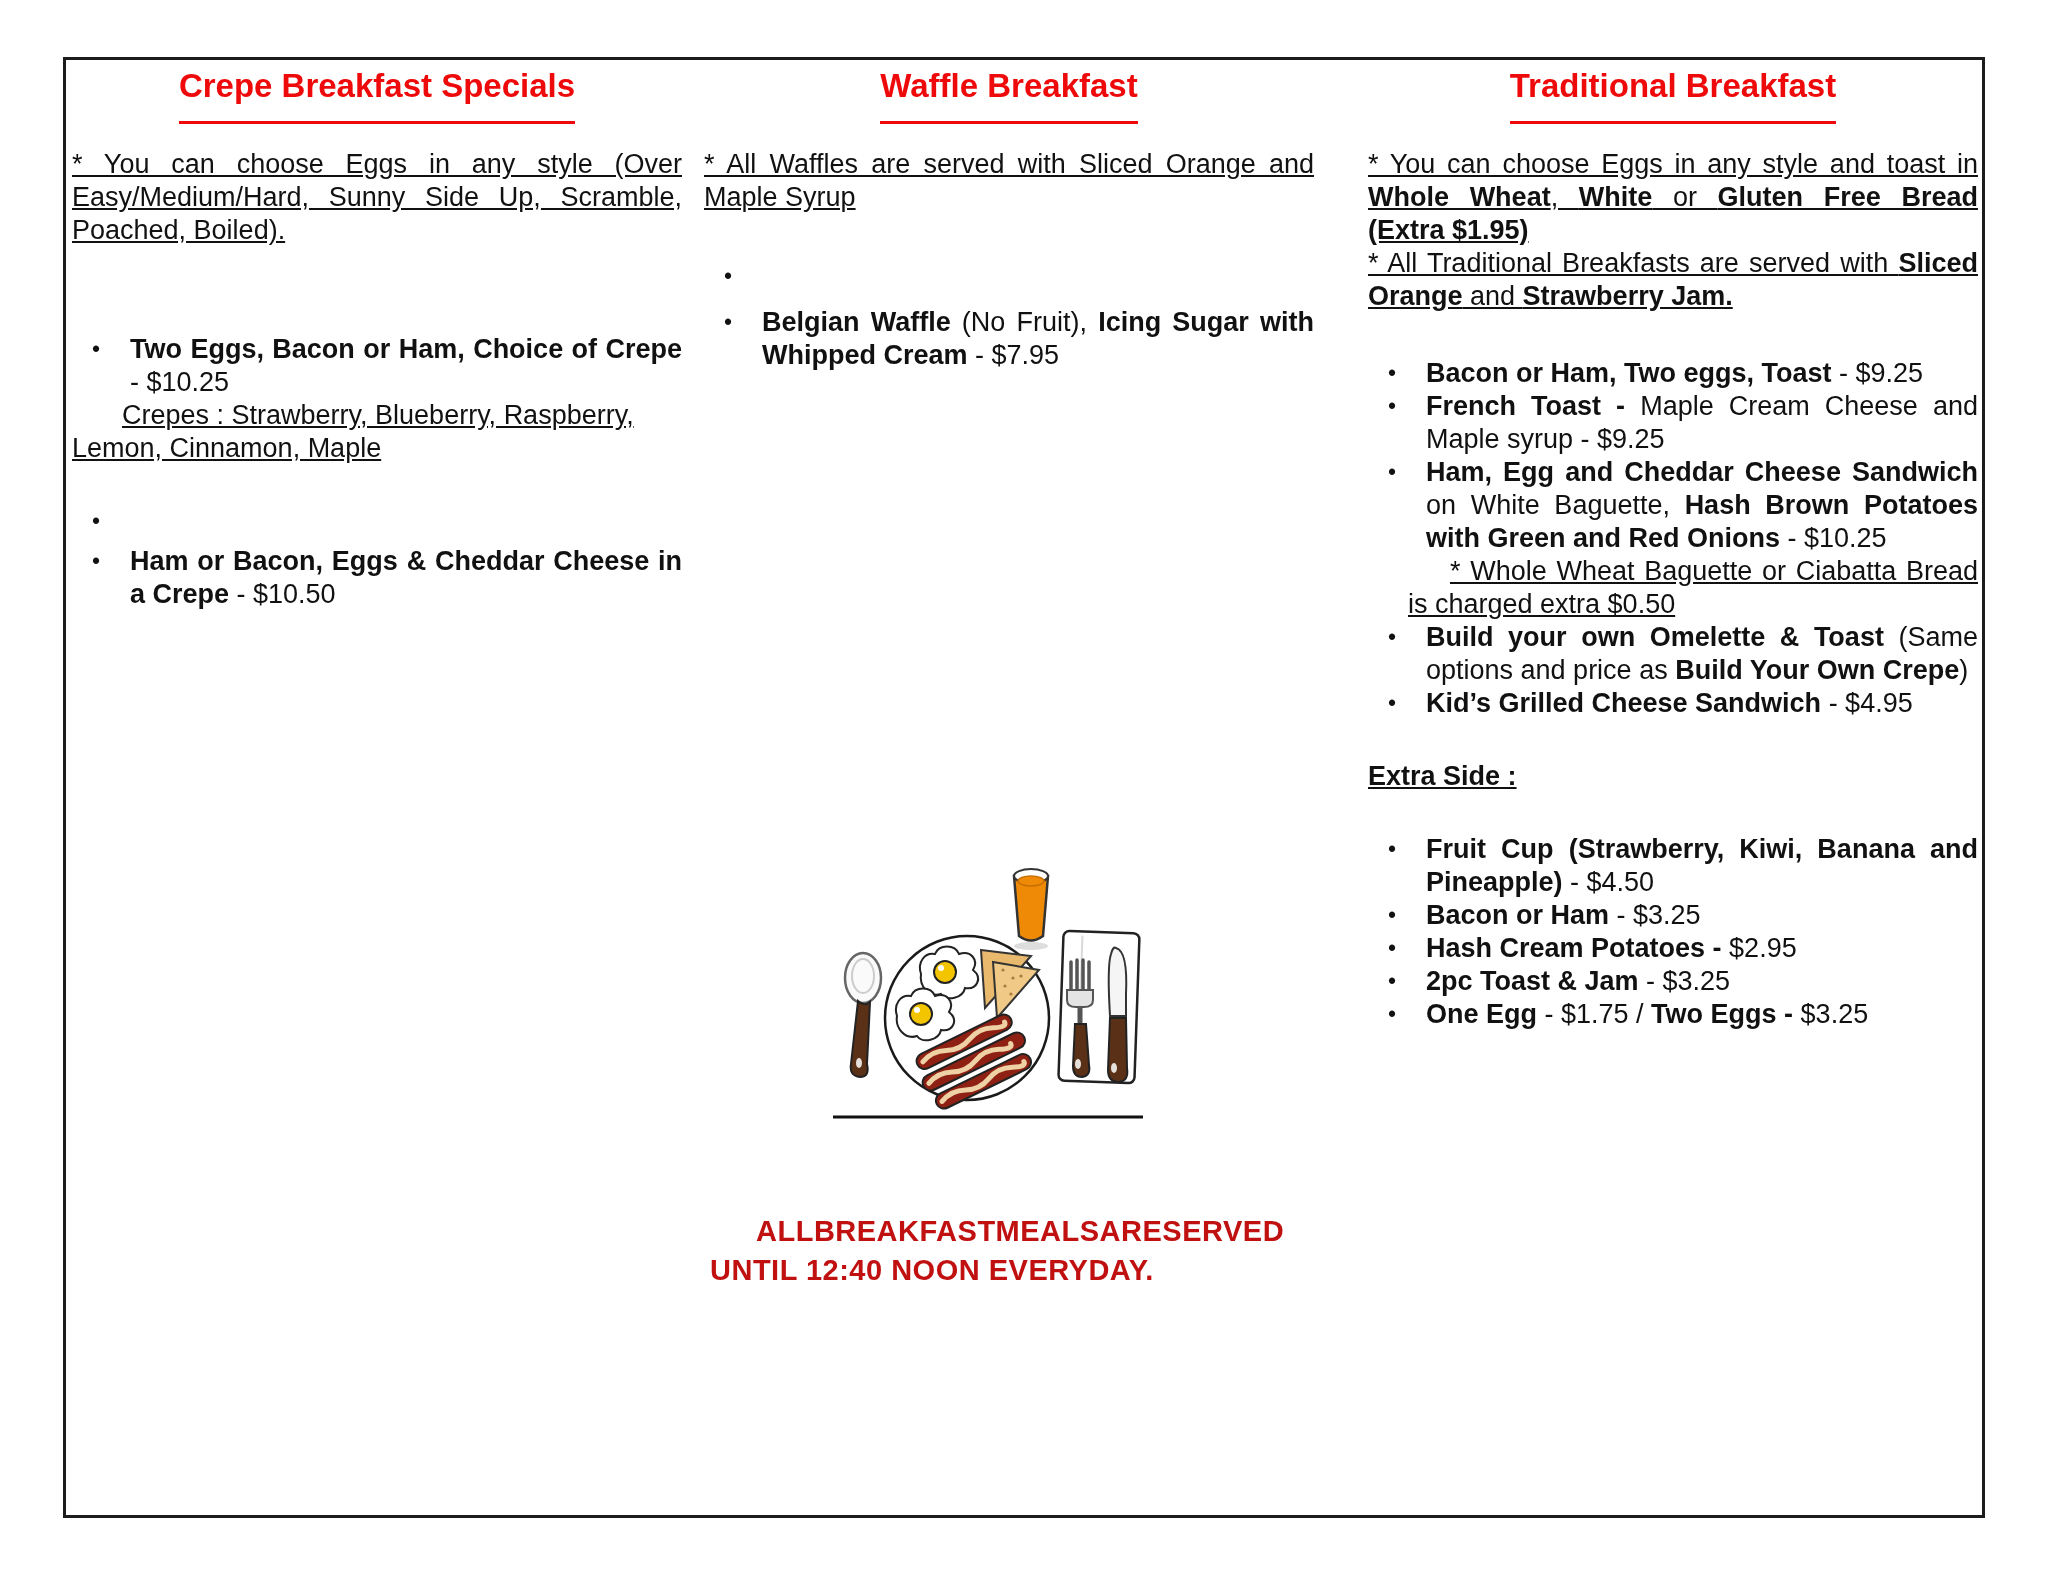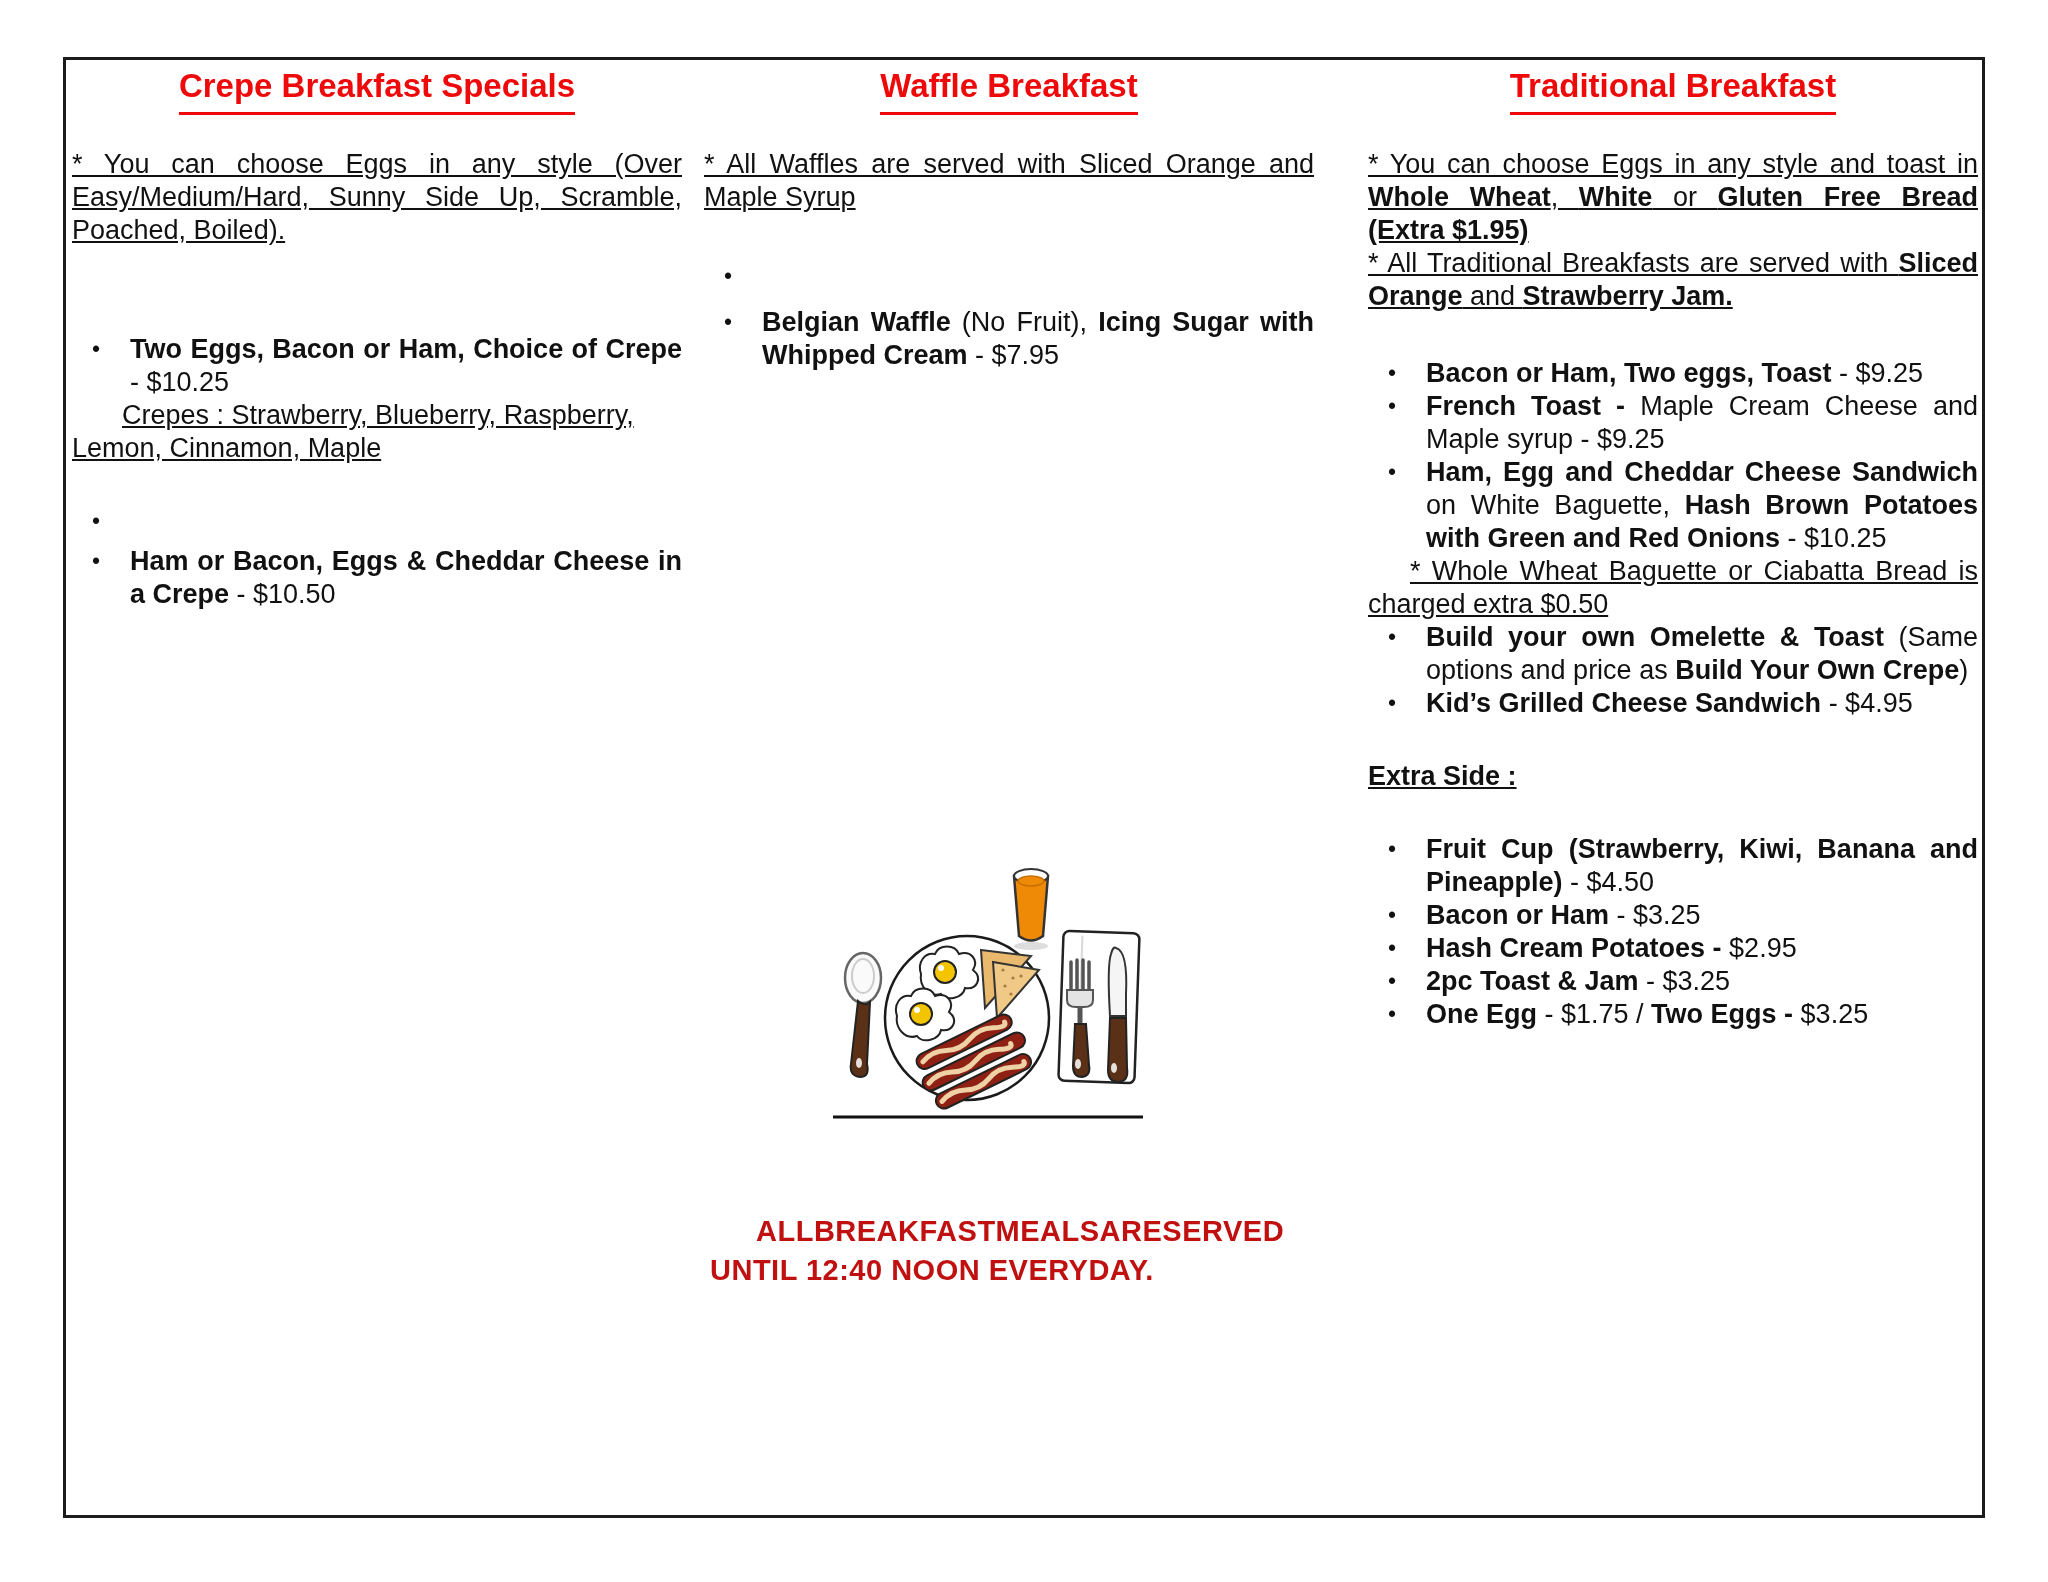--- a/index.html
+++ b/index.html
@@ -20,21 +20,21 @@
   .column{position:absolute;top:64px;width:610px;}
   .col-1{left:72px;}
   .col-2{left:704px;}
   .col-3{left:1368px;}
   .col-heading{
     text-align:center;
     font-weight:bold;font-size:33px;line-height:44px;
     color:var(--heading-red,#ee0a0a);
     margin-bottom:40px;
   }
-  .heading-text{border-bottom:3px solid var(--heading-red,#ee0a0a);padding-bottom:8px;}
+  .heading-text{border-bottom:3px solid var(--heading-red,#ee0a0a);padding-bottom:17px;}
   .para{margin:0;text-decoration:underline;}
   .justify{text-align:justify;}
   .gap{height:40px;}
   .bullet{position:relative;padding-left:58px;}
   .bullet .dot{position:absolute;left:20px;top:0;font-size:23px;}
   .b{font-weight:bold;}
   .illustration{position:absolute;left:833px;top:866px;width:310px;height:254px;}
   .footer-note{
     position:absolute;left:710px;top:1212px;width:625px;
     color:var(--footer-red,#c01010);
@@ -83,21 +83,21 @@
     <div class="col-heading">
       <span class="heading-text">Traditional Breakfast</span>
     </div>
     <div class="col-body">
         <div class="para justify"><span>* You can choose Eggs in any style and toast in </span><span class="b">Whole Wheat</span><span>, </span><span class="b">White</span><span> or </span><span class="b">Gluten Free Bread (Extra $1.95)</span></div>
         <div class="para justify"><span>* All Traditional Breakfasts are served with </span><span class="b">Sliced Orange</span><span> and </span><span class="b">Strawberry Jam.</span></div>
         <div class="gap" style="height: 44px;"></div>
         <div class="bullet justify"><span class="dot">•</span><span><span class="b">Bacon or Ham, Two eggs, Toast</span><span> - $9.25</span></span></div>
         <div class="bullet justify"><span class="dot">•</span><span><span class="b">French Toast - </span><span>Maple Cream Cheese and Maple syrup - $9.25</span></span></div>
         <div class="bullet justify"><span class="dot">•</span><span><span class="b">Ham, Egg and Cheddar Cheese Sandwich</span><span> on White Baguette, </span><span class="b">Hash Brown Potatoes with Green and Red Onions</span><span> - $10.25</span></span></div>
-        <div class="para justify" style="text-indent: 42px;"><span>* Whole Wheat Baguette or Ciabatta Bread is charged extra $0.50</span></div>
+        <div class="para justify" style="text-indent: 42px; margin-left: 40px;"><span>* Whole Wheat Baguette or Ciabatta Bread is charged extra $0.50</span></div>
         <div class="bullet justify"><span class="dot">•</span><span><span class="b">Build your own Omelette &amp; Toast</span><span> (Same options and price as </span><span class="b">Build Your Own Crepe</span><span>)</span></span></div>
         <div class="bullet justify"><span class="dot">•</span><span><span class="b">Kid’s Grilled Cheese Sandwich</span><span> - $4.95</span></span></div>
         <div class="gap"></div>
         <div class="para"><span class="b">Extra Side :</span></div>
         <div class="gap"></div>
         <div class="bullet justify"><span class="dot">•</span><span><span class="b">Fruit Cup (Strawberry, Kiwi, Banana and Pineapple)</span><span> - $4.50</span></span></div>
         <div class="bullet"><span class="dot">•</span><span><span class="b">Bacon or Ham</span><span> - $3.25</span></span></div>
         <div class="bullet"><span class="dot">•</span><span><span class="b">Hash Cream Potatoes -</span><span> $2.95</span></span></div>
         <div class="bullet"><span class="dot">•</span><span><span class="b">2pc Toast &amp; Jam</span><span> - $3.25</span></span></div>
         <div class="bullet"><span class="dot">•</span><span><span class="b">One Egg</span><span> - $1.75 / </span><span class="b">Two Eggs -</span><span> $3.25</span></span></div>

